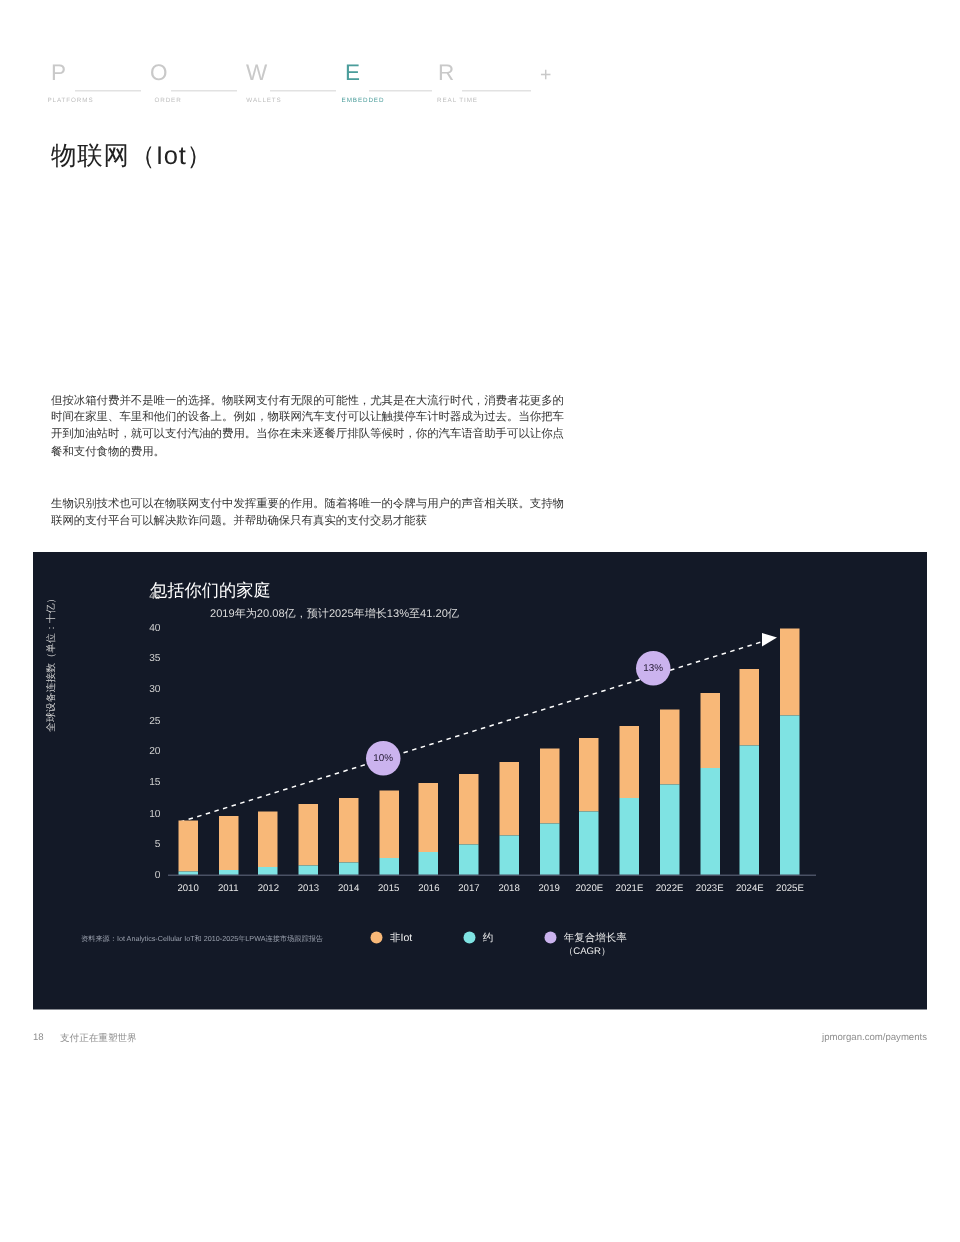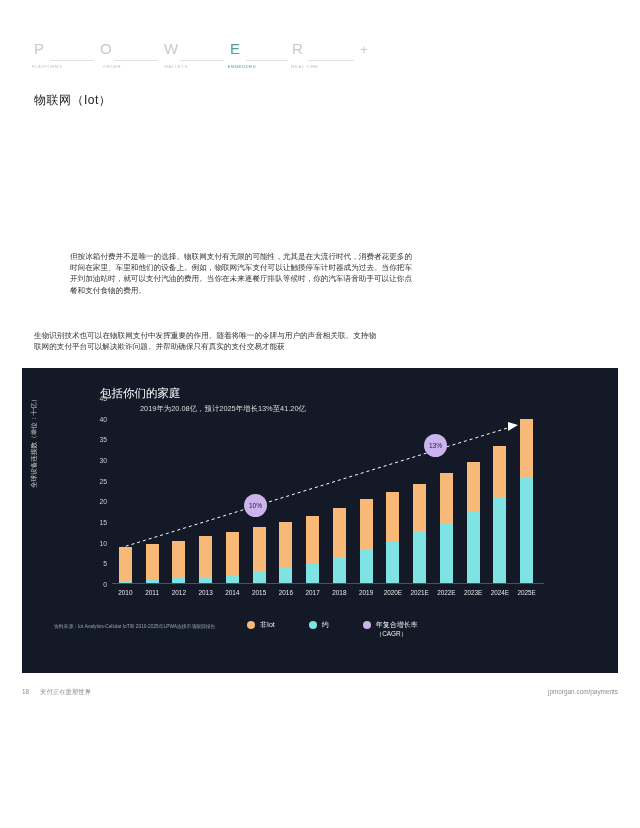--- a/index.html
+++ b/index.html
@@ -29,29 +29,29 @@
   .power-rule{
     position:absolute;top:20px;height:1px;background:#e2e2e2;
   }
   .power-plus{
     position:absolute;top:2px;left:326px;font-size:13px;color:#c9c9c9;
   }
 
   
   .title{
     position:absolute;left:34px;top:92px;
-    font-size:12px;color:#222;letter-spacing:.5px;
+    font-size:17px;color:#222;letter-spacing:.5px;
   }
   .body-text{
     position:absolute;left:34px;width:342px;
     font-size:7.6px;line-height:11.2px;color:#333;text-align:justify;
   }
   .p1{top:128px;}
   .p2{top:199px;}
-  .p3{top:251px;margin-left:36px;}
+  .p3{top:261px;}
   .p4{top:330px;}
 
   
   .chart-panel{
     position:absolute;left:22px;top:368px;width:596px;height:305px;
     background:#131927;
   }
   .chart-title{
     position:absolute;left:78px;top:18px;color:#ffffff;font-size:11.5px;
   }

